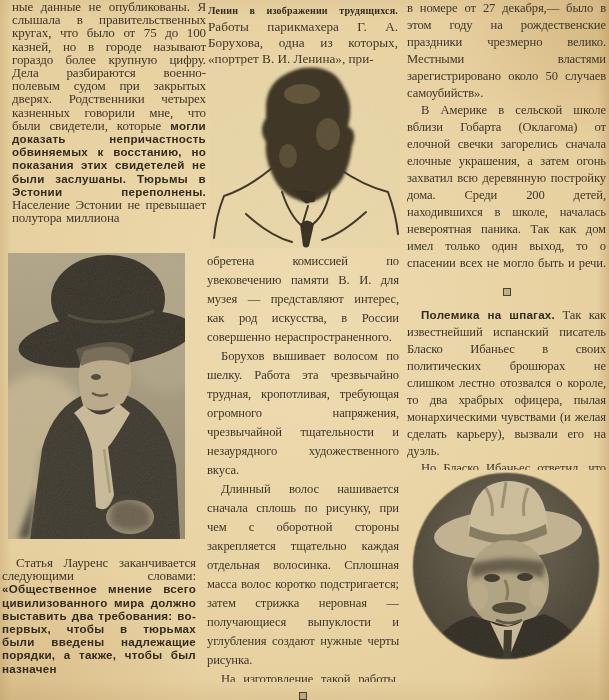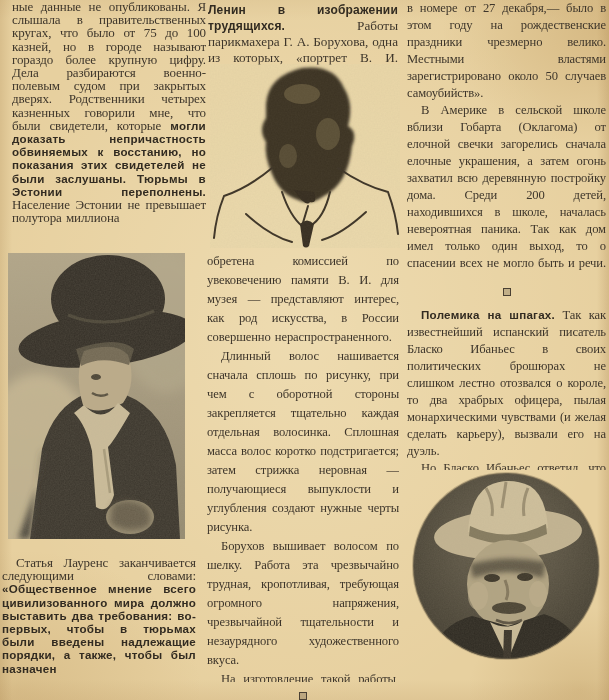--- a/index.html
+++ b/index.html
@@ -15,21 +15,21 @@
       linear-gradient(0deg, rgba(150,110,55,.10) 0, transparent 3%, transparent 97%, rgba(150,110,55,.08) 100%);
     font-family:"Liberation Serif","DejaVu Serif",serif;
     color:#3e362b;
   }
   .blk{position:absolute;overflow:hidden;text-align:justify;}
   .body-text{font-size:13px;line-height:13.2px;letter-spacing:-0.1px;word-spacing:1px;}
   .mid-text{font-size:12.6px;line-height:19px;letter-spacing:-0.1px;word-spacing:1px;}
   .right-text{font-size:12.6px;line-height:17px;letter-spacing:-0.1px;word-spacing:1px;}
   .caption-text{font-size:13.2px;line-height:16px;}
   .b{font-family:"Liberation Sans","DejaVu Sans",sans-serif;font-weight:700;font-size:11.6px;letter-spacing:.25px;color:#322b21;}
-  .cap-b{font-family:Liberation Sans, sans-serif;font-weight:700;font-size:12px;letter-spacing:.2px;color:#322b21;}
+  .cap-b{font-family:Liberation Serif, serif;font-weight:700;font-size:10px;letter-spacing:.2px;color:#322b21;}
   p{margin:0;}
   .ind{text-indent:14px;}
   .sq-wrap{position:absolute;text-align:center;}
   .sq{display:inline-block;width:6px;height:6px;border:1.6px solid #4a4033;background:rgba(74,64,51,.25);}
   .photo{position:absolute;}
   .photo svg{display:block;}
   .round-shadow{border-radius:50%;}
 </style>
 </head>
 <body>
@@ -119,22 +119,22 @@
         <path d="M36,150 Q60,172 82,178"></path>
         <path d="M156,148 Q132,170 112,176"></path>
       </g>
       <path d="M90,160 q7,-7 14,0 l-5,22 q-3,3 -6,0 z" fill="#372e21"></path>
       <rect width="190" height="184" filter="url(#grain2)"></rect>
     </svg>
   </div>
 
   <div class="blk mid-text" style="left:207px;top:252px;width:192px;height:430px;">
     <p><span>обретена комиссией по увековечению памяти В. И. для музея — представляют интерес, как род искусства, в России совершенно нераспространенного.</span></p>
+    <p class="ind"><span>Борухов вышивает волосом по шелку. Работа эта чрезвычайно трудная, кропотливая, требующая огромного напряжения, чрезвычайной тщательности и незаурядного художественного вкуса.</span></p>
     <p class="ind"><span>Длинный волос нашивается сначала сплошь по рисунку, при чем с оборотной стороны закрепляется тщательно каждая отдельная волосинка. Сплошная масса волос коротко подстригается; затем стрижка неровная — получающиеся выпуклости и углубления создают нужные черты рисунка.</span></p>
-    <p class="ind"><span>Борухов вышивает волосом по шелку. Работа эта чрезвычайно трудная, кропотливая, требующая огромного напряжения, чрезвычайной тщательности и незаурядного художественного вкуса.</span></p>
     <p class="ind"><span>На изготовление такой работы, как портрет Ленина, Боруховым затрачено было свыше 400 рабочих часов.</span></p>
     <p class="ind"><span>Он работает сейчас над картинками, которые намеревается отправить текущей зимой на Парижскую выставку.</span></p>
   </div>
 
   <div class="sq-wrap" style="left:207px;top:686px;width:192px;">
     <span class="sq"></span>
   </div>
 
   <div class="blk right-text" style="left:407px;top:0;width:199px;height:272px;">
     <p><span>в номере от 27 декабря,— было в этом году на рождественские праздники чрезмерно велико. Местными властями зарегистрировано около 50 случаев самоубийств».</span></p>

